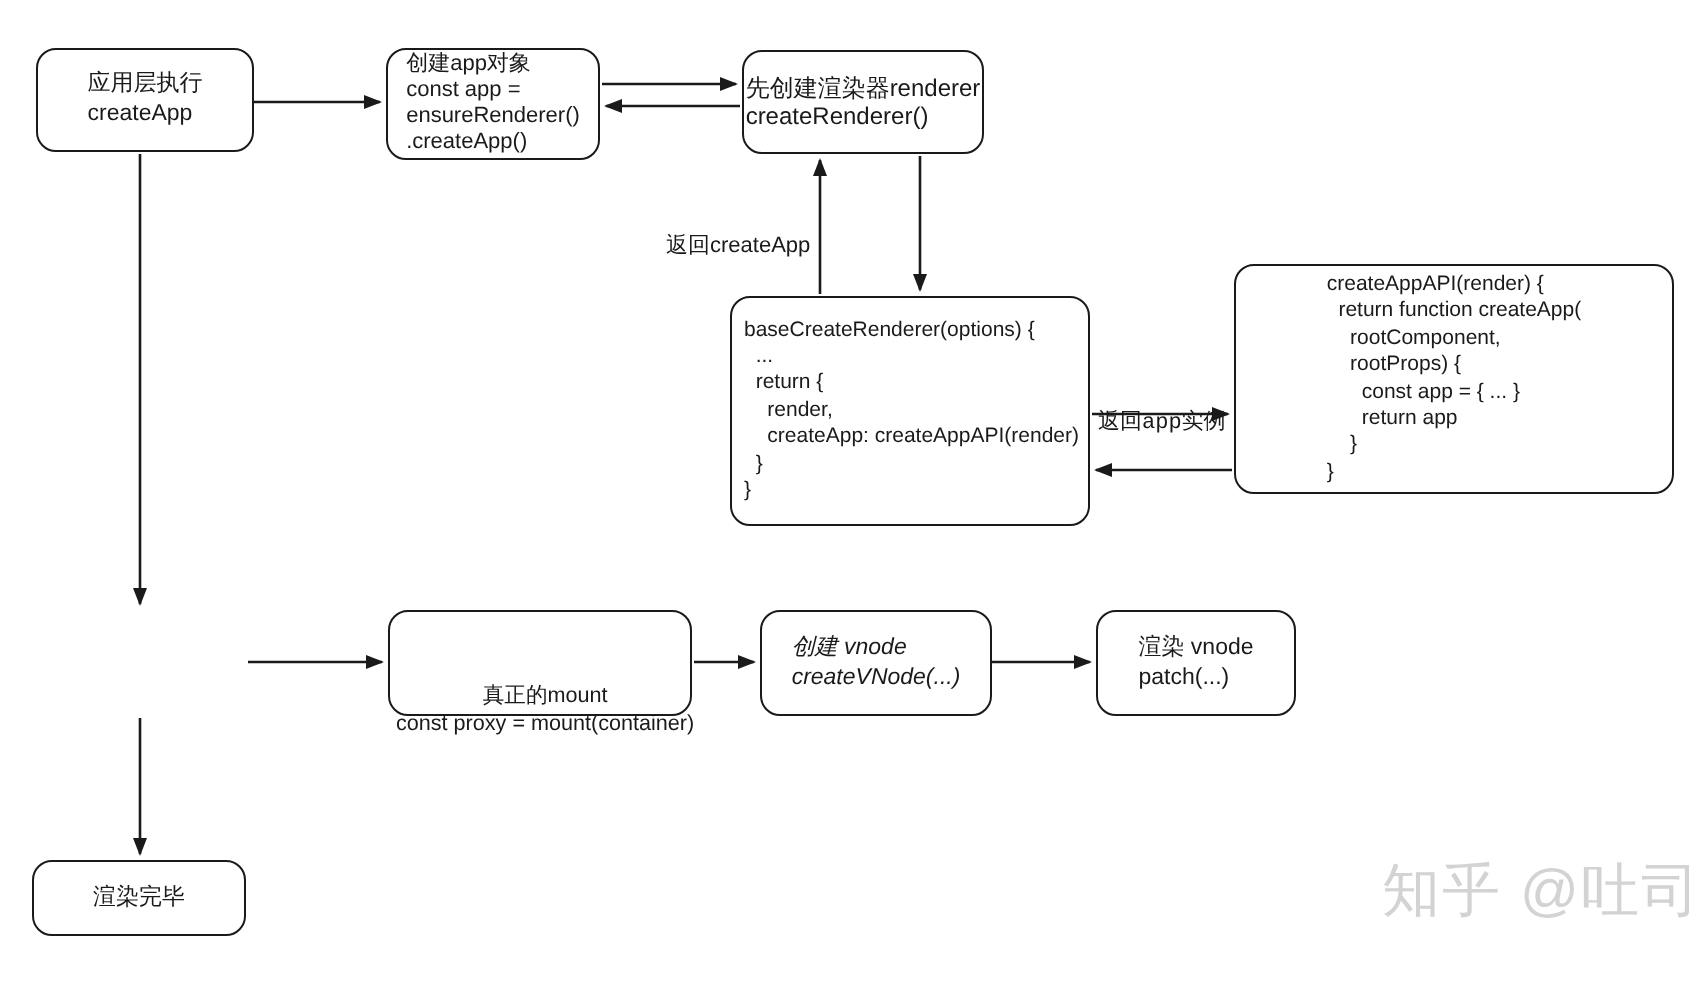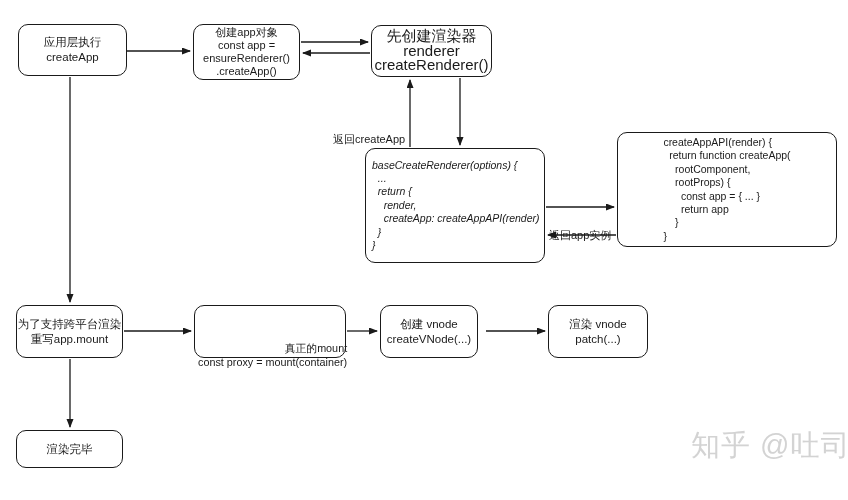--- a/index.html
+++ b/index.html
@@ -33,51 +33,50 @@
     box-sizing: border-box;
     border: 1.5px solid var(--stroke, #1a1a1a);
     border-radius: 10px;
     background: var(--box_fill, #ffffff);
     display: flex;
     align-items: center;
     justify-content: center;
   }
   .node .lbl {
     white-space: pre-line;
-    text-align: center;
     font-size: 11.5px;
     line-height: 15px;
   }
   .n-a { left: 18px;  top: 24px;  width: 109px; height: 52px; }
   .n-b { left: 193px; top: 24px;  width: 107px; height: 56px; }
   .n-b .lbl { font-size: 11px; line-height: 13px; }
   .n-c { left: 371px; top: 25px;  width: 121px; height: 52px; }
-  .n-c .lbl { font-size: 15px; line-height: 14.5px; }
-  .n-d { left: 365px; top: 148px; width: 180px; height: 115px; justify-content: flex-start; font-style: italic; }
+  .n-c .lbl { font-size: 12px; line-height: 14.5px; }
+  .n-d { left: 365px; top: 148px; width: 180px; height: 115px; justify-content: flex-start; }
   .n-e { left: 617px; top: 132px; width: 220px; height: 115px; }
   .n-f { left: 16px;  top: 305px; width: 107px; height: 53px; }
   .n-g { left: 194px; top: 305px; width: 152px; height: 53px; justify-content: flex-start; }
-  .n-g .lbl { white-space: pre; text-align: right; font-size: 10.8px; line-height: 14px; padding-left: 3px; margin-top: 47px; }
-  .n-h { left: 380px; top: 305px; width: 98px; height: 53px; }
+  .n-g .lbl { white-space: pre; text-align: center; font-size: 10.8px; line-height: 14px; padding-left: 3px; margin-top: 47px; }
+  .n-h { left: 380px; top: 305px; width: 116px; height: 53px; font-style: italic; }
   .n-i { left: 548px; top: 305px; width: 100px; height: 53px; }
   .n-j { left: 16px;  top: 430px; width: 107px; height: 38px; }
   .code {
     white-space: pre;
     text-align: left;
     font-size: 10.5px;
     line-height: 13.4px;
   }
   .n-d .code { padding-left: 6px; }
   .edge-label {
     position: absolute;
     font-size: 11px;
     white-space: nowrap;
   }
-  .el-return-createapp { left: 333px; top: 132px; }
-  .el-return-app      { left: 549px; top: 228px; }
+  .el-return-createapp { left: 333px; top: 115px; }
+  .el-return-app      { left: 549px; top: 203px; font-family: Liberation Mono, monospace; }
   .watermark {
     position: absolute;
     left: 691px;
     top: 426px;
     font-size: 29px;
     font-weight: 400;
     letter-spacing: 1px;
     color: var(--watermark, #d3d3d3);
     white-space: nowrap;
   }
@@ -138,24 +137,20 @@
     <span class="code">createAppAPI(render) {
   return function createApp(
     rootComponent,
     rootProps) {
       const app = { ... }
       return app
     }
 }</span>
   </div>
 
-  <div class="node n-f">
-    <span class="lbl">为了支持跨平台渲染
-重写app.mount</span>
-  </div>
 
   <div class="node n-g">
     <span class="lbl">真正的mount
 const proxy = mount(container)</span>
   </div>
 
   <div class="node n-h">
     <span class="lbl">创建 vnode
 createVNode(...)</span>
   </div>

